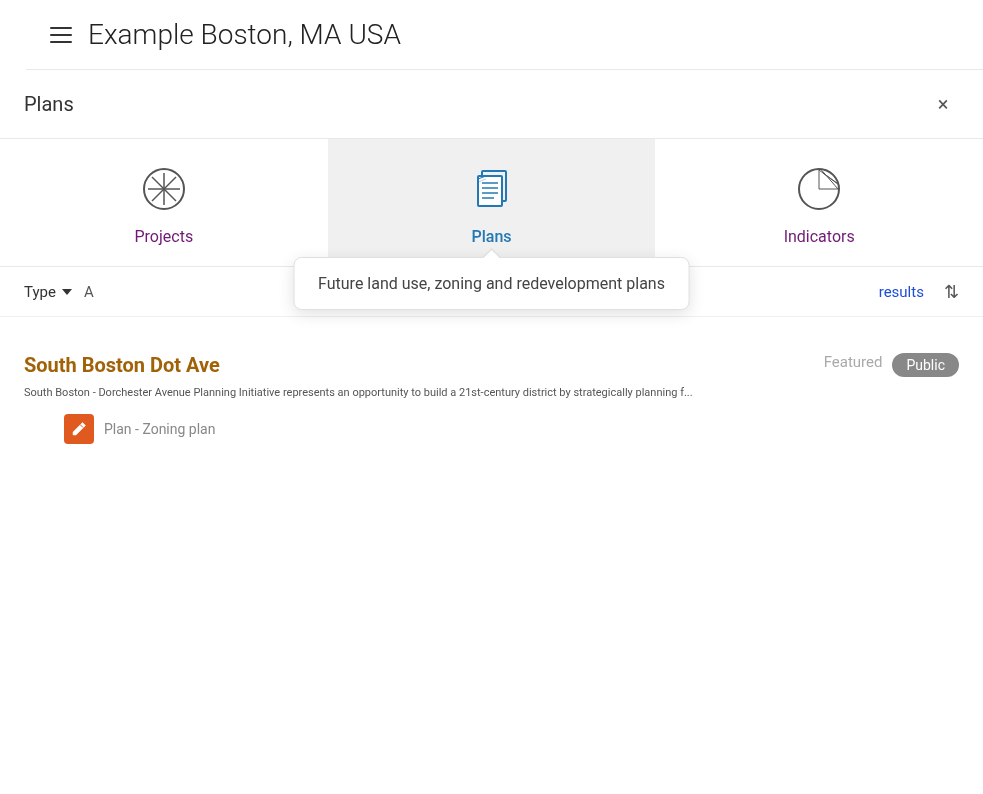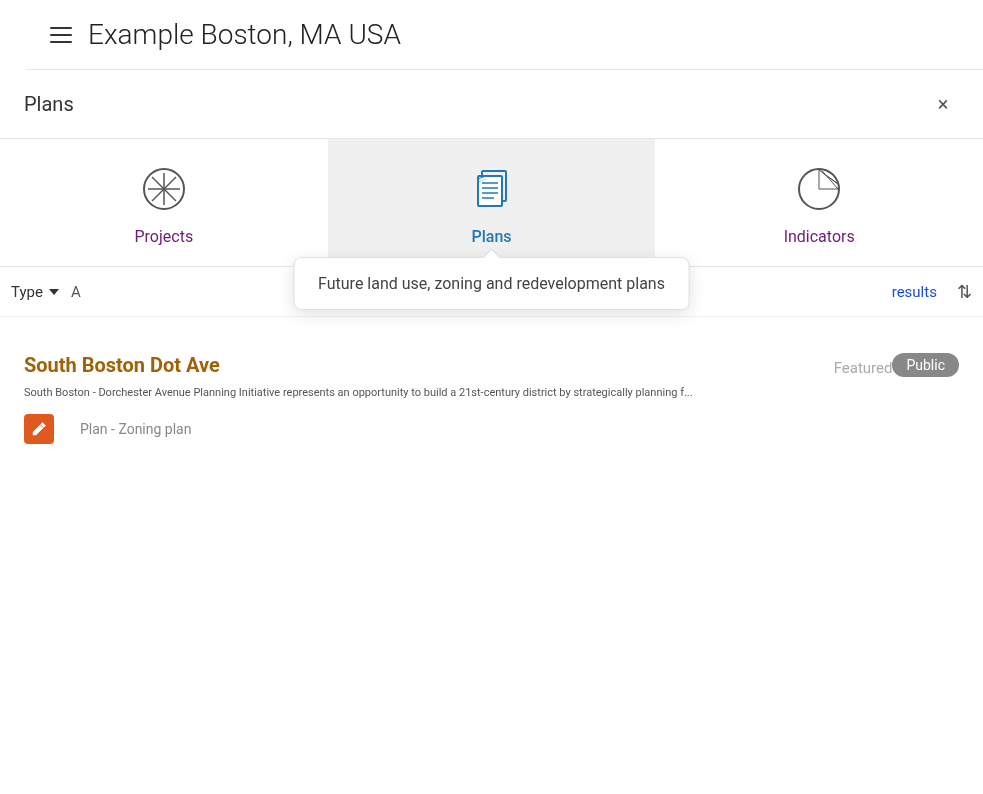--- a/index.html
+++ b/index.html
@@ -95,21 +95,21 @@
     
     .tab-icon {
       width: 52px;
       height: 52px;
     }
 
     
     .filter-row {
       display: flex;
       align-items: center;
-      padding: 14px 11px;
+      padding: 14px 24px;
       gap: 12px;
       border-bottom: 1px solid #f0f0f0;
     }
     .filter-type {
       display: flex;
       align-items: center;
       gap: 4px;
       font-size: 15px;
       color: #333;
       cursor: pointer;
@@ -189,21 +189,22 @@
       justify-content: space-between;
       margin-bottom: 8px;
     }
     .result-title {
       font-size: 20px;
       font-weight: 700;
       color: #a16207;
     }
     .result-meta {
       display: flex;
-      align-items: flex-end;
+      align-items: flex-start;
+      gap: 10px;
     }
     .featured-label {
       font-size: 15px;
       color: #aaa;
       font-weight: 400;
     }
     .public-badge {
       background: #888;
       color: #fff;
       padding: 4px 14px;
@@ -213,21 +214,22 @@
     }
     .result-description {
       font-size: 11px;
       color: #555;
       line-height: 1.5;
       margin-bottom: 12px;
     }
     .result-type {
       display: flex;
       align-items: center;
-      gap: 26px;
+      gap: 10px;
+      margin-left: 40px;
     }
     .type-icon-box {
       width: 30px;
       height: 30px;
       background: #e05a1f;
       border-radius: 4px;
       display: flex;
       align-items: center;
       justify-content: center;
     }

